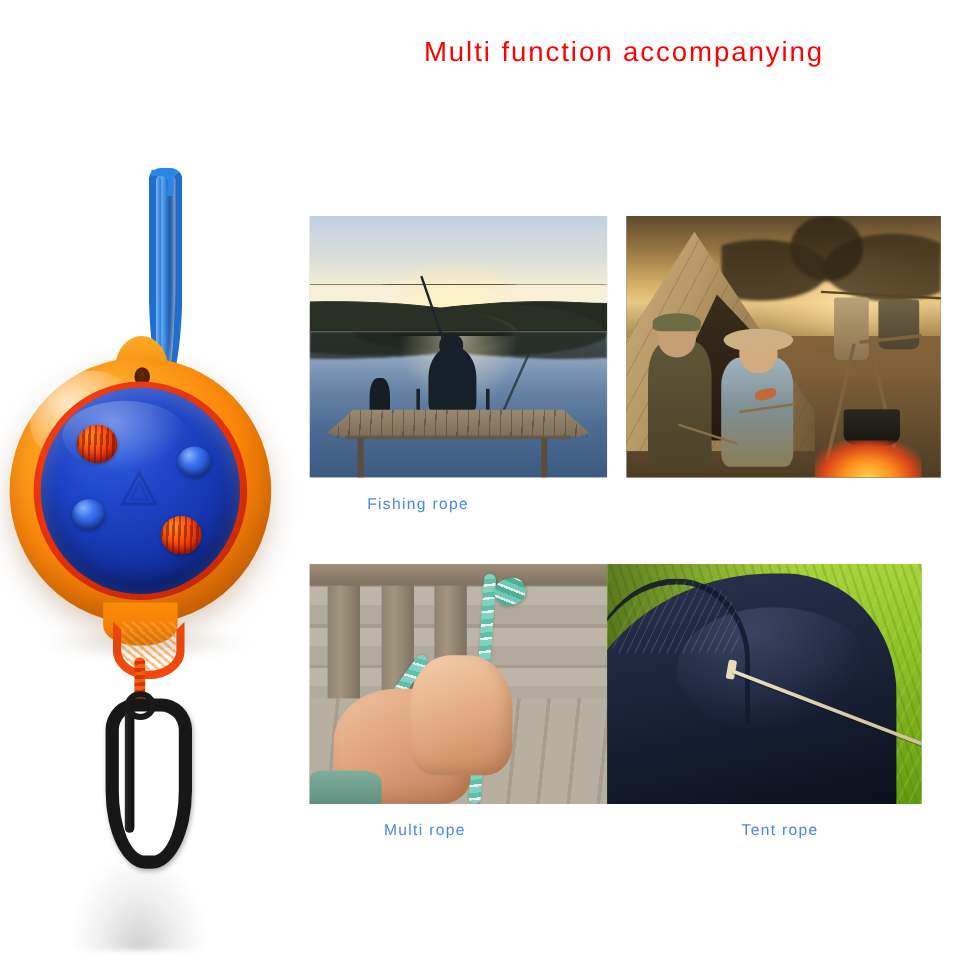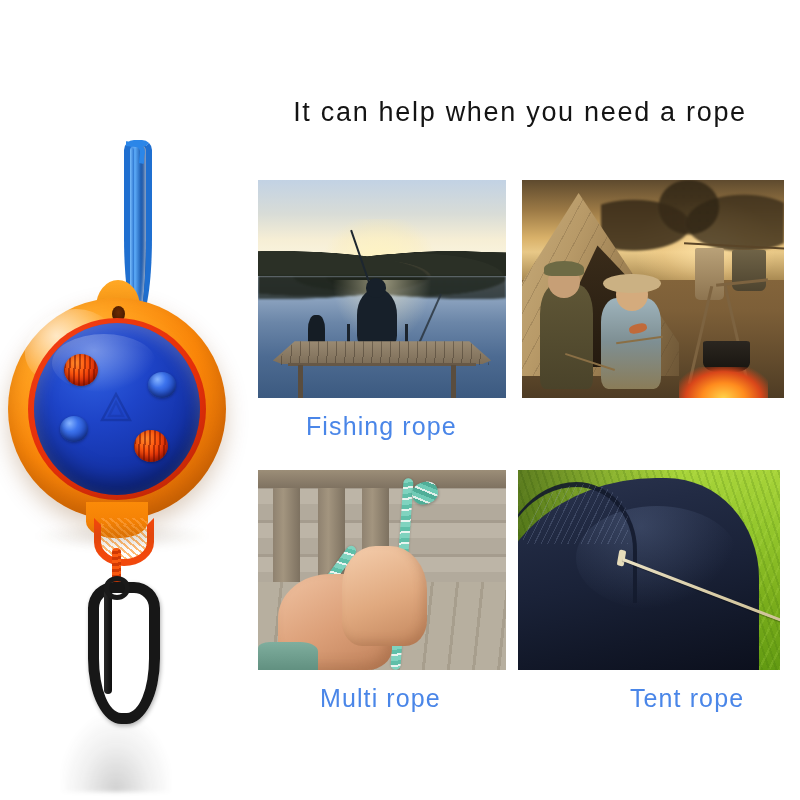--- a/index.html
+++ b/index.html
@@ -32,29 +32,29 @@
     letter-spacing: 1.7px;
     white-space: nowrap;
   }
 
   
   .grid { position: absolute; left: 258px; top: 180px; width: 526px; }
   .cell { position: absolute; }
   .cell.c1 { left: 0px;   top: 0px;   width: 248px; height: 218px; }
   .cell.c2 { left: 264px; top: 0px;   width: 262px; height: 218px; }
   .cell.c3 { left: 0px;   top: 290px; width: 248px; height: 200px; }
-  .cell.c4 { left: 260px; top: 290px; width: 262px; height: 200px; }
+  .cell.c4 { left: 248px; top: 290px; width: 262px; height: 200px; }
 
   .photo {
     position: absolute; left: 0; top: 0; right: 0; bottom: 0;
     overflow: hidden; background: #ccc;
   }
   .caption {
     position: absolute; left: 48px; top: 232px;
-    color: #4a86e8; font-size: 25px; letter-spacing: 1.1px;
+    color: #4a86e8; font-size: 13px; letter-spacing: 1.1px;
     white-space: nowrap;
   }
   .cell.c3 .caption, .cell.c4 .caption { top: 214px; }
   .cell.c2 .caption { left: 42px; }
   .cell.c4 .caption { left: 112px; }
   .cell.c1 .caption { left: 48px; }
   .cell.c3 .caption { left: 62px; }
 
   
   .p-fish { background: linear-gradient(#cfd9e6 0%, #e8e2d0 26%, #f2ead3 34%, #9fb0c4 44%, #5d7punk 0%); }
@@ -354,21 +354,21 @@
     position:absolute; left:36px; top:392px; width:172px; height:28px;
     background: radial-gradient(ellipse at 50% 50%, rgba(90,60,20,.16) 0%, rgba(90,60,20,0) 72%);
     filter: blur(3px);
   }
 </style>
 </head>
 <body>
 
 <div class="page">
 
-  <div class="headline-black">It can help when you need a rope</div>
+  <div class="headline-red">Multi function accompanying</div>
 
   <div class="product">
 
     <div class="carabiner">
       <div class="cara-body"></div>
       <div class="cara-gate"></div>
       <div class="cara-nose"></div>
     </div>
 
     <div class="housing">

